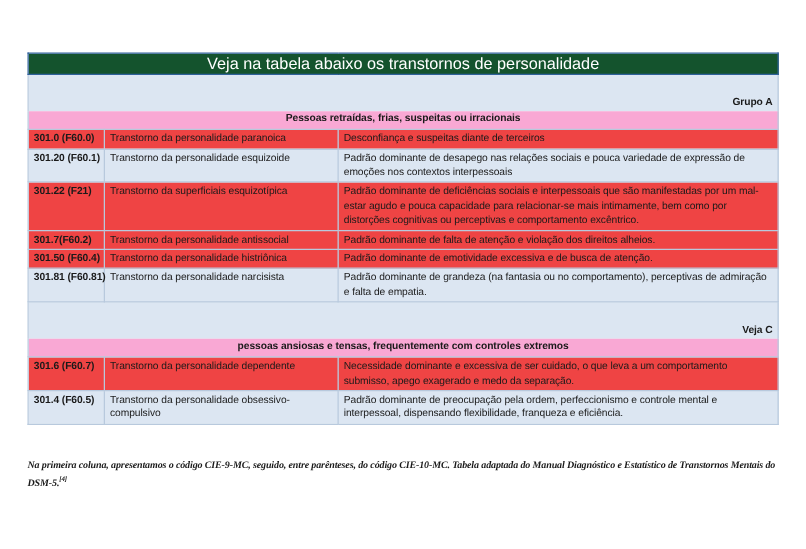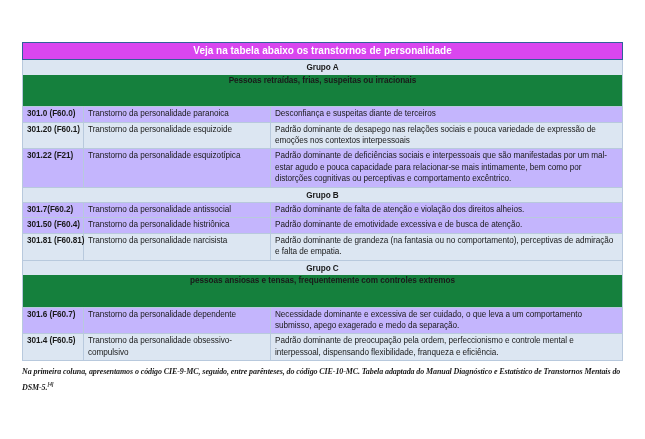--- a/index.html
+++ b/index.html
@@ -39,59 +39,59 @@
     color: #1a1a1a;
     vertical-align: top;
     letter-spacing: -0.05px;
   }
   
   col.c1 { width: 61px; }
   col.c2 { width: 187px; }
   col.c3 { width: 352px; }
 
   tr.title-row td {
-    background: #d946ef;
+    background: #14532d;
     color: #ffffff;
-    font-weight: bold;
+    font-weight: normal;
     text-align: center;
-    font-size: 10px;
+    font-size: 13px;
     padding: 2px 4px 3px 4px;
     border-color: #2f619a;
     letter-spacing: 0px;
   }
   tr.group-row td {
     background: #dce6f2;
-    text-align: center;
+    text-align: right;
     font-weight: bold;
     border-left-color: #b8c9dd;
     border-right-color: #b8c9dd;
     border-top: none;
     border-bottom: none;
-    padding-top: 2px;
+    padding-top: 16px;
     padding-bottom: 1px;
   }
   tr.group-sub-row td {
-    background: #15803d;
+    background: #f9a8d4;
     text-align: center;
     font-weight: bold;
     border-top: none;
     border-bottom: 1px solid #b8c9dd;
     padding-top: 0px;
-    padding-bottom: 20px;
+    padding-bottom: 3px;
   }
   tr.data-row td.code {
     font-weight: bold;
     white-space: nowrap;
   }
   tr.shade td {
     background: #dce6f2;
     margin-top: 40px;
   }
   tr.plain td {
-    background: #c4b5fd;
+    background: #ef4444;
     margin-top: 24px;
   }
   .footnote {
     position: absolute;
     left: 22px;
     top: 366px;
     width: 604px;
     font-family: "Liberation Serif", serif;
     font-style: italic;
     font-weight: bold;
@@ -135,46 +135,43 @@
           <td>Transtorno da personalidade paranoica</td>
           <td>Desconfiança e suspeitas diante de terceiros</td>
         </tr>
         <tr class="data-row shade">
           <td class="code">301.20 (F60.1)</td>
           <td>Transtorno da personalidade esquizoide</td>
           <td>Padrão dominante de desapego nas relações sociais e pouca variedade de expressão de emoções nos contextos interpessoais</td>
         </tr>
         <tr class="data-row plain">
           <td class="code">301.22 (F21)</td>
-          <td>Transtorno da personalidade esquizotípica</td>
+          <td>Transtorno da superficiais esquizotípica</td>
           <td>Padrão dominante de deficiências sociais e interpessoais que são manifestadas por um mal-estar agudo e pouca capacidade para relacionar-se mais intimamente, bem como por distorções cognitivas ou perceptivas e comportamento excêntrico.</td>
         </tr>
 
-        <tr class="group-row">
-          <td colspan="3">Grupo B</td>
-        </tr>
 
         <tr class="data-row plain">
           <td class="code">301.7(F60.2)</td>
           <td>Transtorno da personalidade antissocial</td>
           <td>Padrão dominante de falta de atenção e violação dos direitos alheios.</td>
         </tr>
         <tr class="data-row plain">
           <td class="code">301.50 (F60.4)</td>
           <td>Transtorno da personalidade histriônica</td>
           <td>Padrão dominante de emotividade excessiva e de busca de atenção.</td>
         </tr>
         <tr class="data-row shade">
           <td class="code">301.81 (F60.81)</td>
           <td>Transtorno da personalidade narcisista</td>
           <td>Padrão dominante de grandeza (na fantasia ou no comportamento), perceptivas de admiração e falta de empatia.</td>
         </tr>
 
         <tr class="group-row">
-          <td colspan="3">Grupo C</td>
+          <td colspan="3">Veja C</td>
         </tr>
         <tr class="group-sub-row">
           <td colspan="3">pessoas ansiosas e tensas, frequentemente com controles extremos</td>
         </tr>
 
         <tr class="data-row plain">
           <td class="code">301.6 (F60.7)</td>
           <td>Transtorno da personalidade dependente</td>
           <td>Necessidade dominante e excessiva de ser cuidado, o que leva a um comportamento submisso, apego exagerado e medo da separação.</td>
         </tr>

